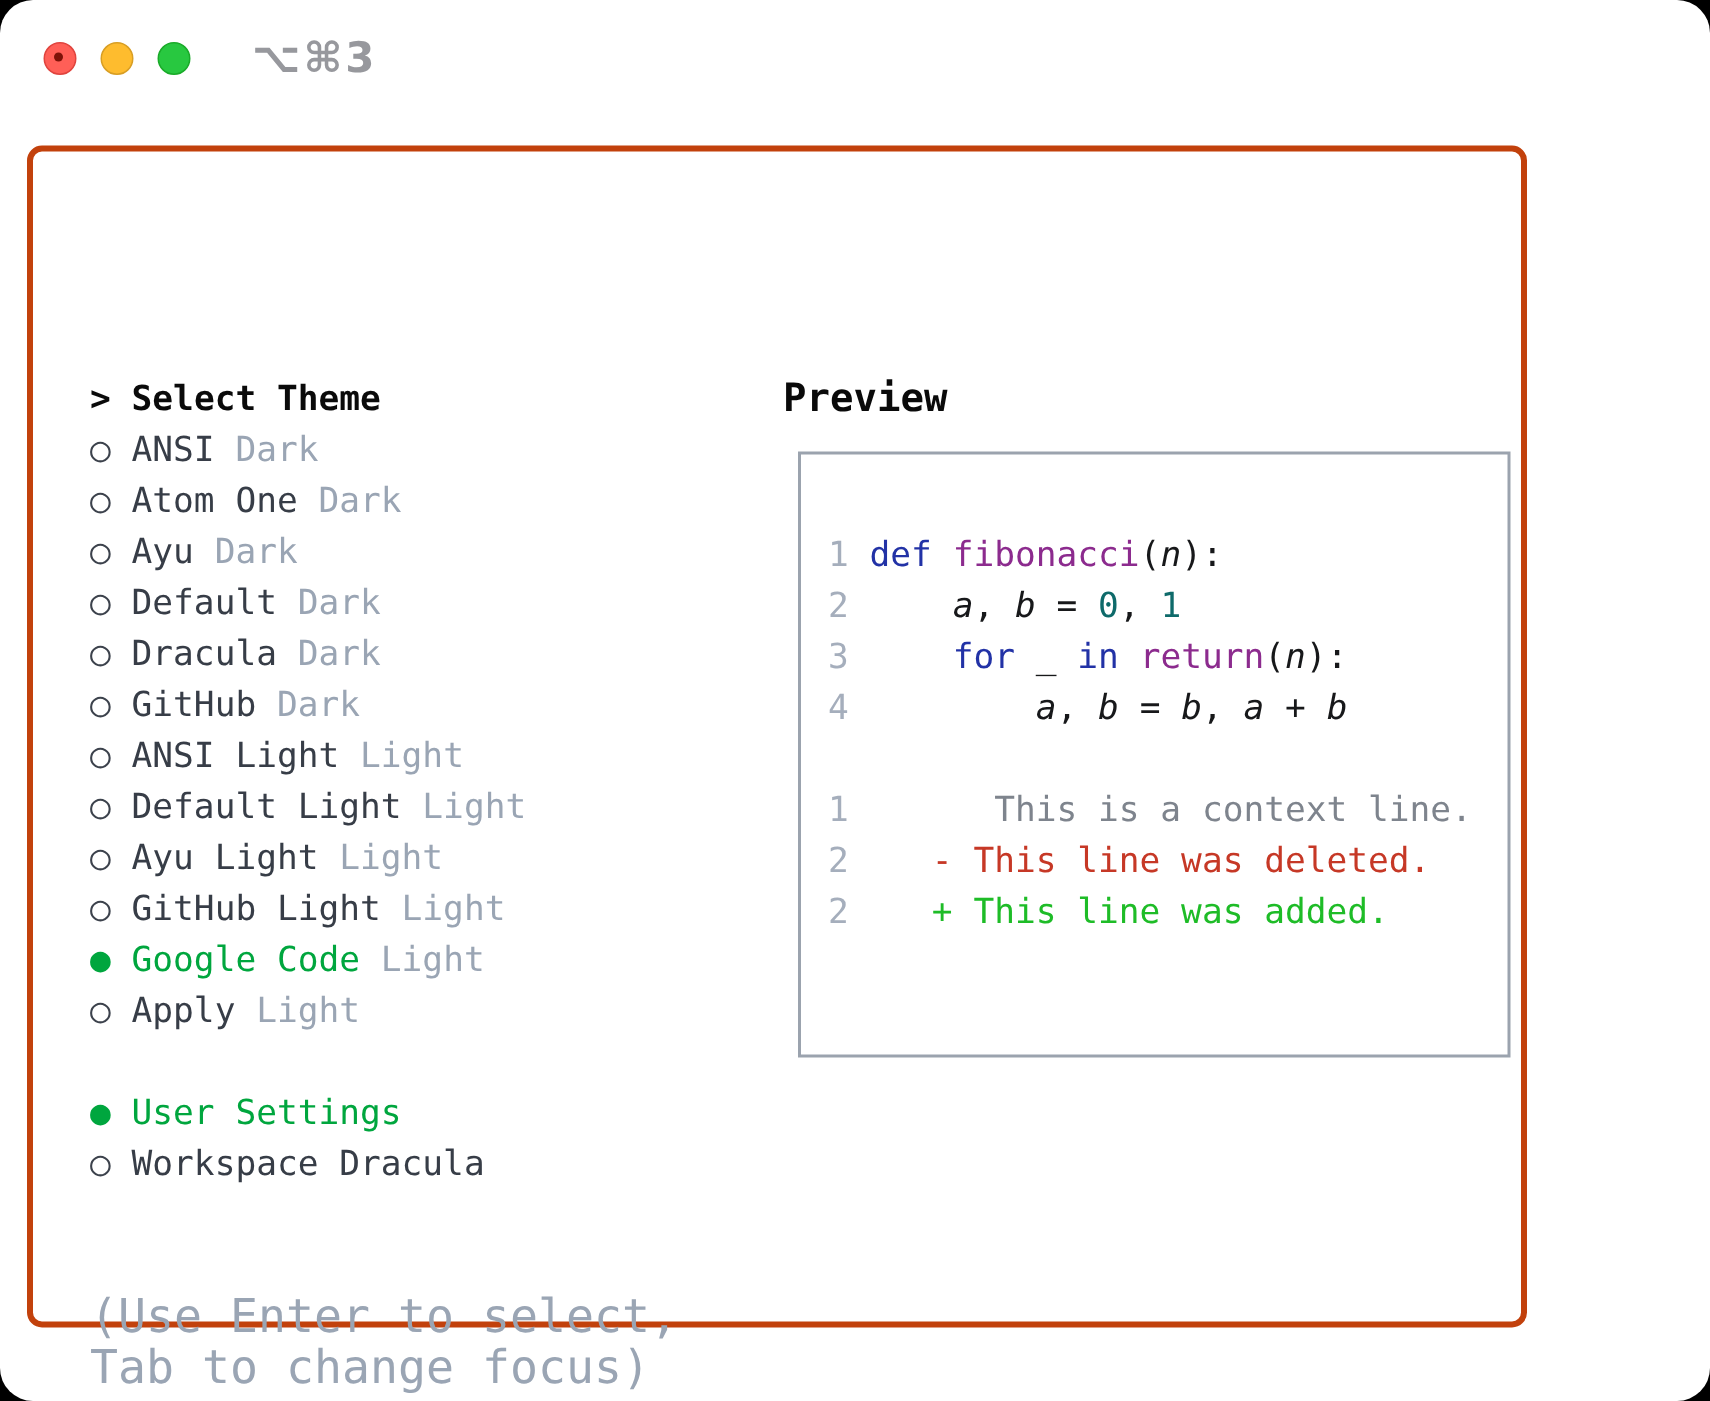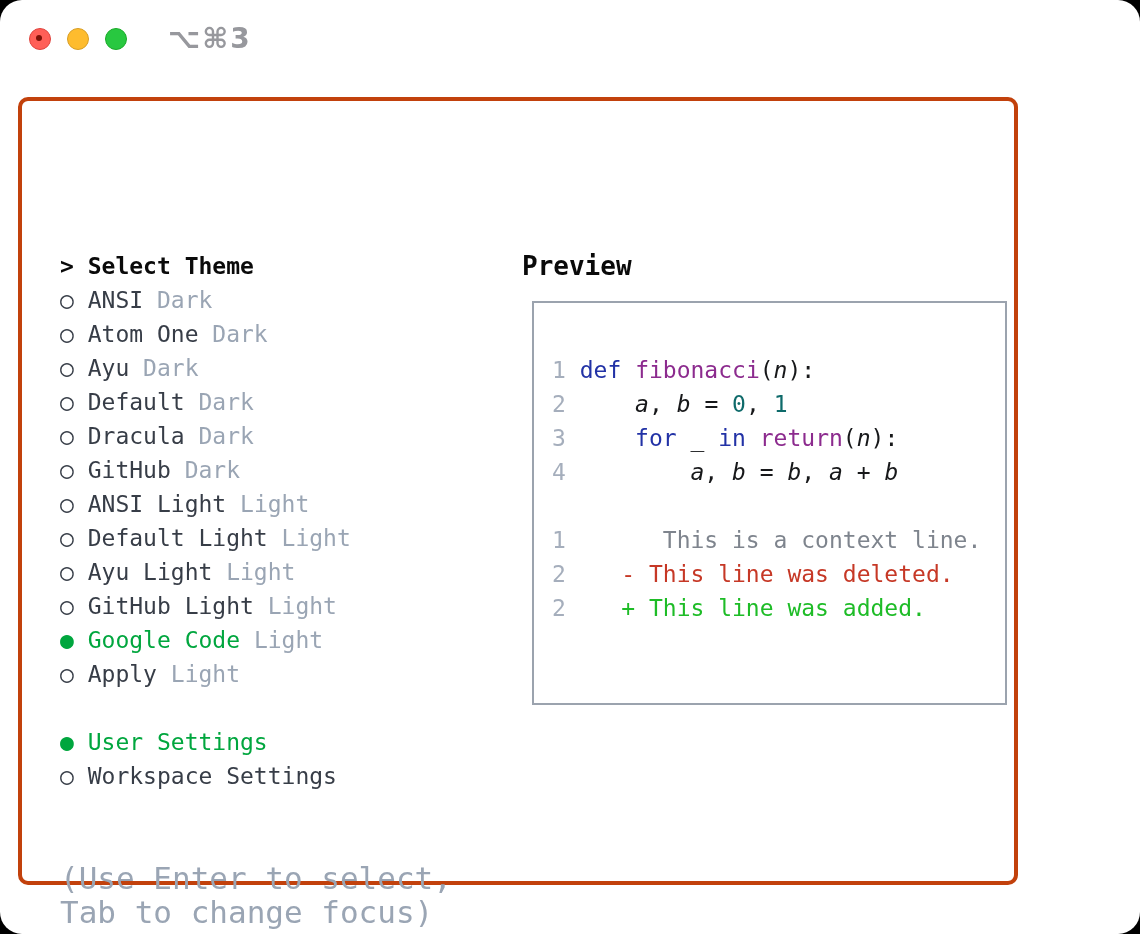--- a/index.html
+++ b/index.html
@@ -98,19 +98,19 @@
         <div class="cline"><span class="tok-ln">3</span><span class="tok-pl">     </span><span class="tok-kw">for</span><span class="tok-pl"> _ </span><span class="tok-kw">in</span><span class="tok-pl"> </span><span class="tok-fn">return</span><span class="tok-pl">(</span><span class="tok-va">n</span><span class="tok-pl">):</span></div>
         <div class="cline"><span class="tok-ln">4</span><span class="tok-pl">         </span><span class="tok-va">a</span><span class="tok-pl">, </span><span class="tok-va">b</span><span class="tok-pl"> = </span><span class="tok-va">b</span><span class="tok-pl">, </span><span class="tok-va">a</span><span class="tok-pl"> + </span><span class="tok-va">b</span></div>
         <div class="cline"></div>
         <div class="cline"><span class="tok-ln">1</span><span class="tok-ctx">       This is a context line.</span></div>
         <div class="cline"><span class="tok-ln">2</span><span class="tok-del">    - This line was deleted.</span></div>
         <div class="cline"><span class="tok-ln">2</span><span class="tok-add">    + This line was added.</span></div>
       </div>
 
     <div class="apply-block" id="apply-block">
     <div class="row"><span class="marker sel">● </span><span class="tname sel">User Settings</span></div>
-        <div class="row"><span class="marker">○ </span><span class="tname">Workspace Settings</span></div>
+        <div class="row"><span class="marker">○ </span><span class="tname">Workspace Dracula</span></div>
       </div>
 
     <div class="hint">(Use Enter to select, Tab to change focus)</div>
 
   </div>
 </div>
 
 </body></html>

